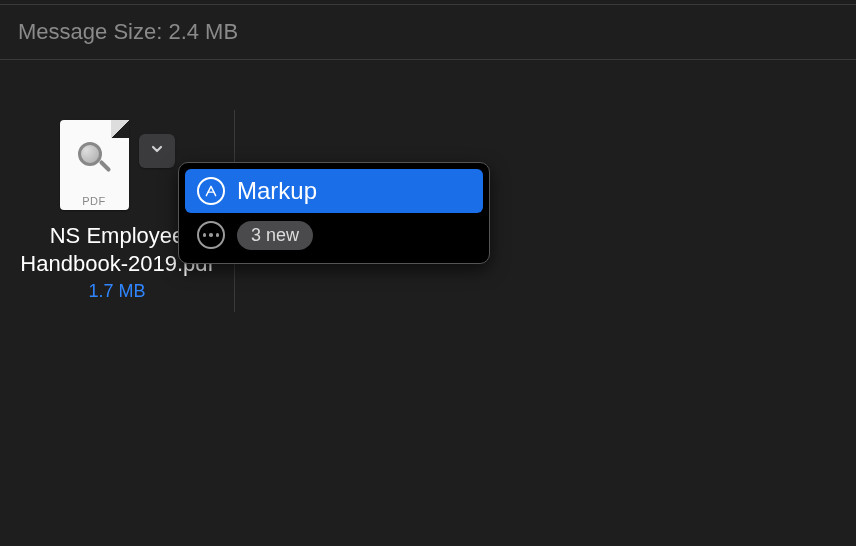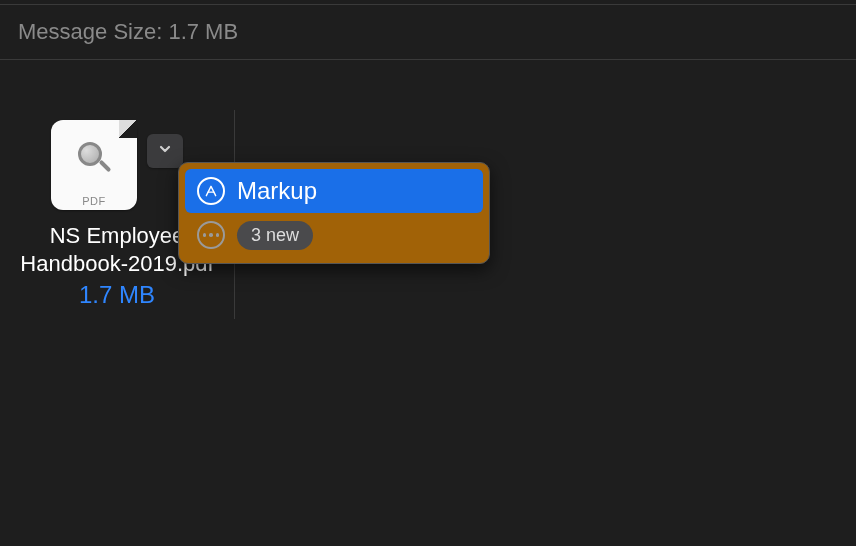--- a/index.html
+++ b/index.html
@@ -35,25 +35,25 @@
     text-align: center;
   }
   .thumb-row {
     display: flex;
     justify-content: center;
     align-items: flex-start;
     gap: 10px;
     position: relative;
   }
   .pdf-thumb {
-    width: 86px;
+    width: 69px;
     height: 90px;
     background: #fafafa;
     position: relative;
-    border-radius: 12px;
+    border-radius: 4px;
     box-shadow: 0 1px 2px rgba(0,0,0,0.4);
   }
   .pdf-thumb .fold {
     position: absolute;
     top: 0; right: 0;
     width: 18px; height: 18px;
     background: linear-gradient(135deg, #ddd 0%, #ddd 50%, #1e1e1e 50%);
   }
   .pdf-thumb .magnifier {
     position: absolute;
@@ -99,29 +99,29 @@
   .filename {
     color: #fff;
     font-size: 22px;
     line-height: 1.25;
     margin-top: 12px;
     padding: 0 4px;
     word-break: break-word;
   }
   .file-size {
     color: #2f86ff;
-    font-size: 24px;
+    font-size: 18px;
     margin-top: 4px;
   }
   .dropdown {
     position: absolute;
     left: 178px;
     top: 52px;
     width: 312px;
-    background: #a16207;
+    background: #000000;
     border: 1px solid #555;
     border-radius: 10px;
     box-shadow: 0 6px 18px rgba(0,0,0,0.6);
     padding: 6px 6px;
     z-index: 10;
   }
   .menu-item {
     display: flex;
     align-items: center;
     gap: 12px;
@@ -162,21 +162,21 @@
     padding: 4px 14px;
     font-size: 18px;
     color: #ddd;
   }
 </style>
 </head>
 <body>
 
 <div class="divider" style="margin-top:4px;"></div>
 
-<div class="message-size-row">Message Size: 1.7 MB</div>
+<div class="message-size-row">Message Size: 2.4 MB</div>
 
 <div class="divider"></div>
 
 <div class="attachment-area">
 
   <div class="attachment-box">
     <div class="thumb-row">
       <div class="pdf-thumb">
         <div class="fold"></div>
         <div class="magnifier">

